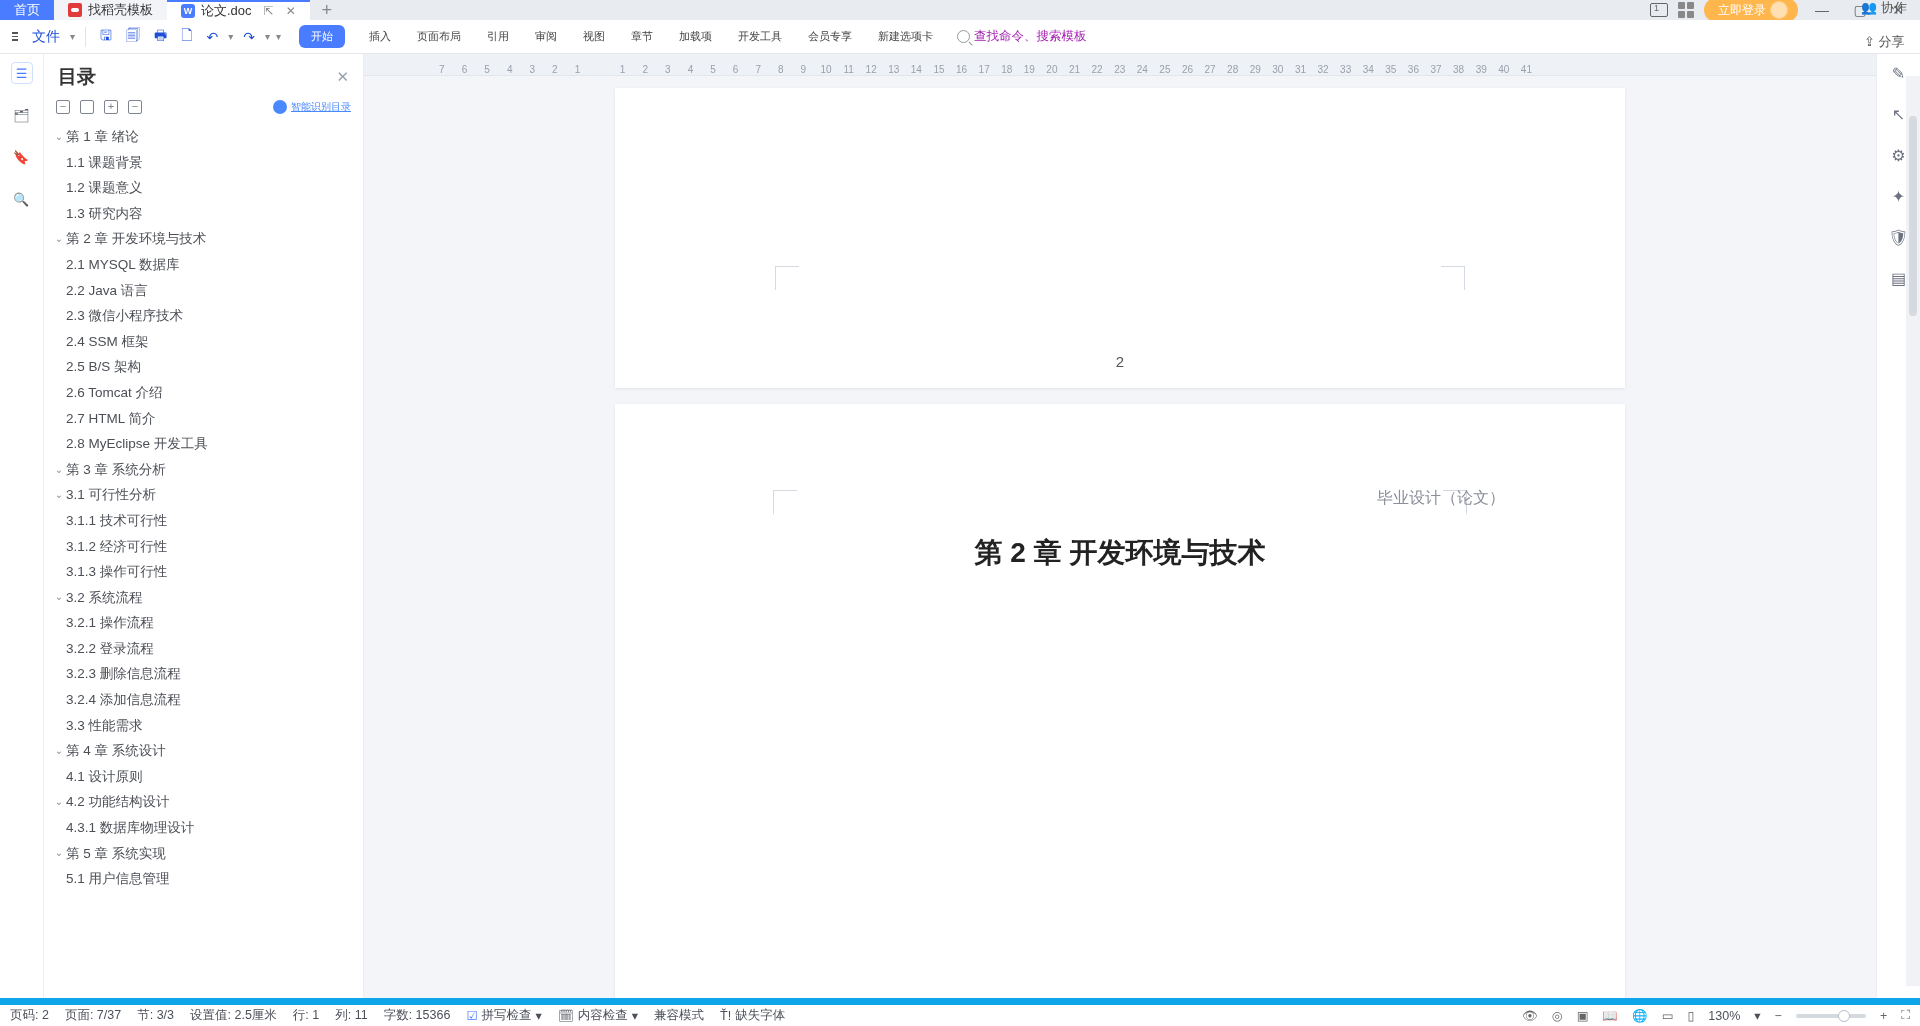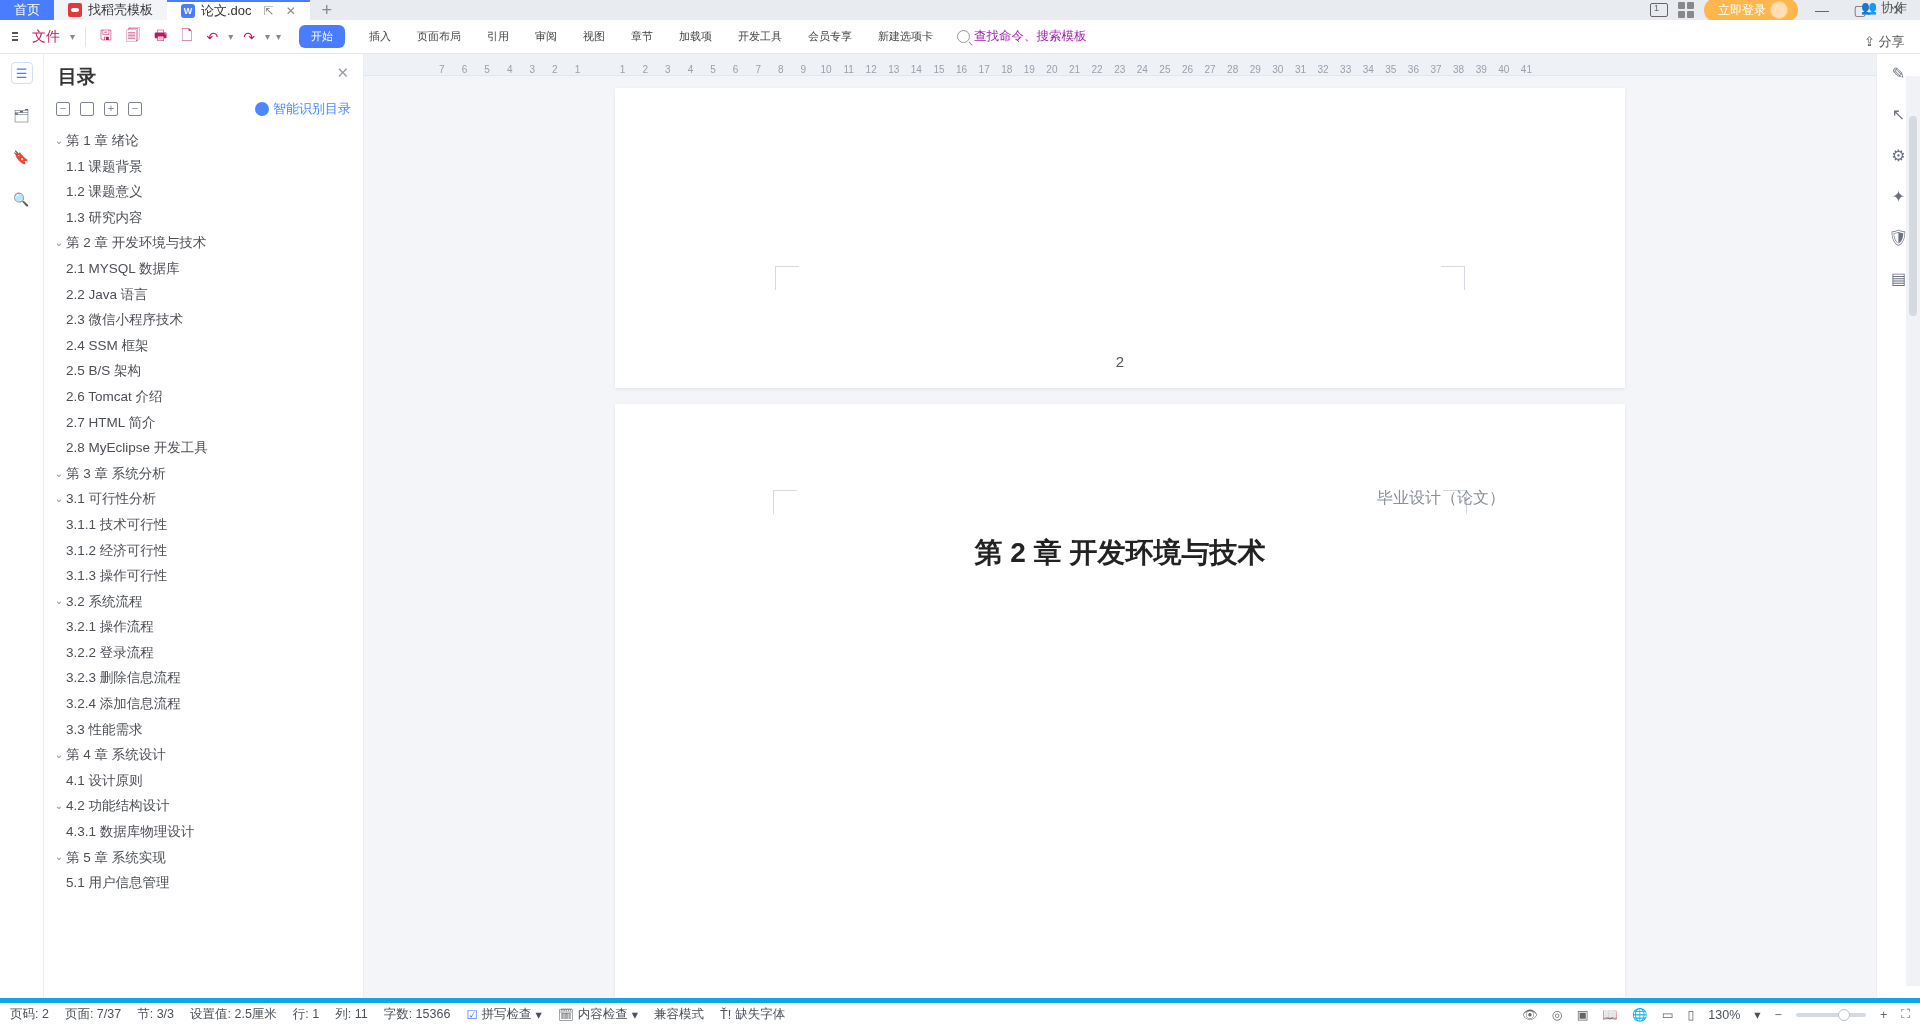--- a/index.html
+++ b/index.html
@@ -21,47 +21,47 @@
 .tabs-right .sq-ic{width:18px;height:14px;border:1.4px solid #666;border-radius:2px;display:inline-block;position:relative;}
 .tabs-right .sq-ic.num::after{content:"1";position:absolute;top:-1px;left:3px;font-size:9px;color:#666;}
 .tabs-right .grid-ic{width:16px;height:16px;display:grid;grid-template-columns:1fr 1fr;gap:2px;}
 .tabs-right .grid-ic span{background:#888;border-radius:1px;}
 .login-btn{background:#ffb74d;color:#fff;padding:3px 10px 3px 14px;border-radius:12px;font-size:12px;display:flex;align-items:center;gap:4px;}
 .login-btn .avatar{width:18px;height:18px;border-radius:50%;background:#ffe0b2;border:1px solid #ffcc80;}
 .win-btn{width:28px;text-align:center;color:#666;font-size:14px;}
 
 
 .menu-row{height:34px;display:flex;align-items:center;background:#fff;border-bottom:1px solid #e4e6ea;padding:0 8px;gap:6px;}
-.menu-row .mi{color:#be185d;font-size:14px;padding:2px 4px;}
+.menu-row .mi{color:#1d4ed8;font-size:14px;padding:2px 4px;}
 .menu-row .hamb{display:flex;flex-direction:column;gap:2px;width:14px;}
 .menu-row .hamb span{height:1.5px;background:#555;}
 .menu-row .chev{font-size:10px;color:#888;}
 .menu-row .vsep{width:1px;height:20px;background:#e1e3e8;margin:0 4px;}
 .ribbon-tabs{display:flex;gap:22px;margin-left:12px;font-size:11px;color:#444;}
 .ribbon-tabs .rt{padding:4px 2px;cursor:pointer;}
 .ribbon-tabs .rt.active{background:#4a7cff;color:#fff;border-radius:6px;padding:4px 12px;}
 .menu-right{margin-left:auto;display:flex;align-items:center;gap:16px;color:#555;font-size:13px;flex-direction:column;}
 .search-wrap{display:flex;align-items:center;gap:4px;color:#a21caf;font-size:12.5px;margin-left:16px;}
 .search-wrap .mag{width:13px;height:13px;border:1.4px solid #999;border-radius:50%;position:relative;}
 .search-wrap .mag::after{content:"";position:absolute;width:5px;height:1.4px;background:#999;right:-4px;bottom:-2px;transform:rotate(45deg);}
 
 
 .body{flex:1;display:flex;min-height:0;}
 .left-rail{width:44px;background:#fff;border-right:1px solid #eceef2;display:flex;flex-direction:column;align-items:center;padding-top:8px;gap:20px;color:#5a5f6b;}
 .left-rail .ic{width:22px;height:22px;display:flex;align-items:center;justify-content:center;border-radius:4px;}
 .left-rail .ic.on{color:#4a7cff;border:1.5px solid #cfe0ff;}
 .toc-panel{width:320px;background:#fff;border-right:1px solid #eceef2;display:flex;flex-direction:column;min-height:0;}
-.toc-head{display:flex;padding:10px 14px 6px;gap:15px;}
+.toc-head{display:flex;align-items:center;padding:10px 14px 6px;gap:15px;}
 .toc-head h2{font-size:19px;font-weight:600;color:#333;}
 .toc-head .x{margin-left:auto;color:#9aa0ab;font-size:15px;}
 .toc-tools{display:flex;align-items:center;gap:10px;padding:4px 12px 8px;color:#7d8390;}
 .toc-tools .sm{width:14px;height:14px;border:1.4px solid #7d8390;border-radius:2px;display:inline-block;}
 .toc-tools .sm.minus::after{content:"−";display:block;text-align:center;font-size:11px;line-height:11px;}
 .toc-tools .sm.plus::after{content:"+";display:block;text-align:center;font-size:11px;line-height:11px;}
-.toc-tools .smart{margin-left:auto;display:flex;align-items:center;gap:4px;color:#4a88ff;font-size:13px;}
+.toc-tools .smart{margin-left:auto;display:flex;align-items:center;gap:4px;color:#4a88ff;font-size:10px;text-decoration:underline;}
 .toc-tools .smart .dot{width:14px;height:14px;border-radius:50%;background:#4a88ff;display:inline-block;}
 .toc-list{flex:1;overflow:auto;padding:2px 4px 10px 8px;font-size:13.5px;color:#4c4f56;line-height:1.6;}
 .toc-list .node{display:flex;align-items:center;padding:2px 4px 2px 0;white-space:nowrap;cursor:pointer;}
 .toc-list .caret{width:14px;color:#8c909a;font-size:10px;text-align:center;}
 .ind-0{padding-left:0;}
 .ind-1{padding-left:24px;}
 .ind-2{padding-left:46px;}
 
 
 .editor{flex:1;display:flex;min-height:0;position:relative;background:#f3f5f8;}
@@ -79,21 +79,21 @@
 .p2 p{margin-top:50px;font-size:19px;color:#222;line-height:2; text-indent:0;}
 .crop{position:absolute;border:1px solid #d5d9e1;border-right:none;border-bottom:none;width:24px;height:24px;}
 .crop.tl{left:160px;top:178px;}
 .crop.tr{right:160px;top:178px;border-left:none;border-right:1px solid #d5d9e1;}
 .crop2{position:absolute;border:1px solid #d5d9e1;width:24px;height:24px;}
 .p2 .crop2.tl{left:158px;top:86px;border-right:none;border-bottom:none;}
 .p2 .crop2.tr{right:158px;top:86px;border-left:none;border-bottom:none;}
 .right-rail{width:44px;background:#fff;border-left:1px solid #eceef2;display:flex;flex-direction:column;align-items:center;padding-top:10px;gap:22px;color:#6c7280;font-size:16px;}
 
 
-.status{height:28px;background:#fff;border-top:5px solid #0ea5e9;display:flex;align-items:center;padding:0 10px;font-size:12.5px;color:#4c5059;gap:16px;}
+.status{height:28px;background:#fff;border-top:7px solid #0ea5e9;display:flex;align-items:center;padding:0 10px;font-size:12.5px;color:#4c5059;gap:16px;}
 .status .grp{display:flex;align-items:center;gap:4px;}
 .status .check{color:#4a7cff;}
 .status .r{margin-left:auto;display:flex;align-items:center;gap:14px;}
 .status .ic{color:#666;}
 .vscroll{position:absolute;top:22px;bottom:12px;right:0;width:14px;background:#f0f2f5;}
 .vscroll .vthumb{position:absolute;top:40px;left:3px;width:8px;height:200px;background:#d5d9e0;border-radius:4px;}
 </style>
 </head>
 <body>
 

